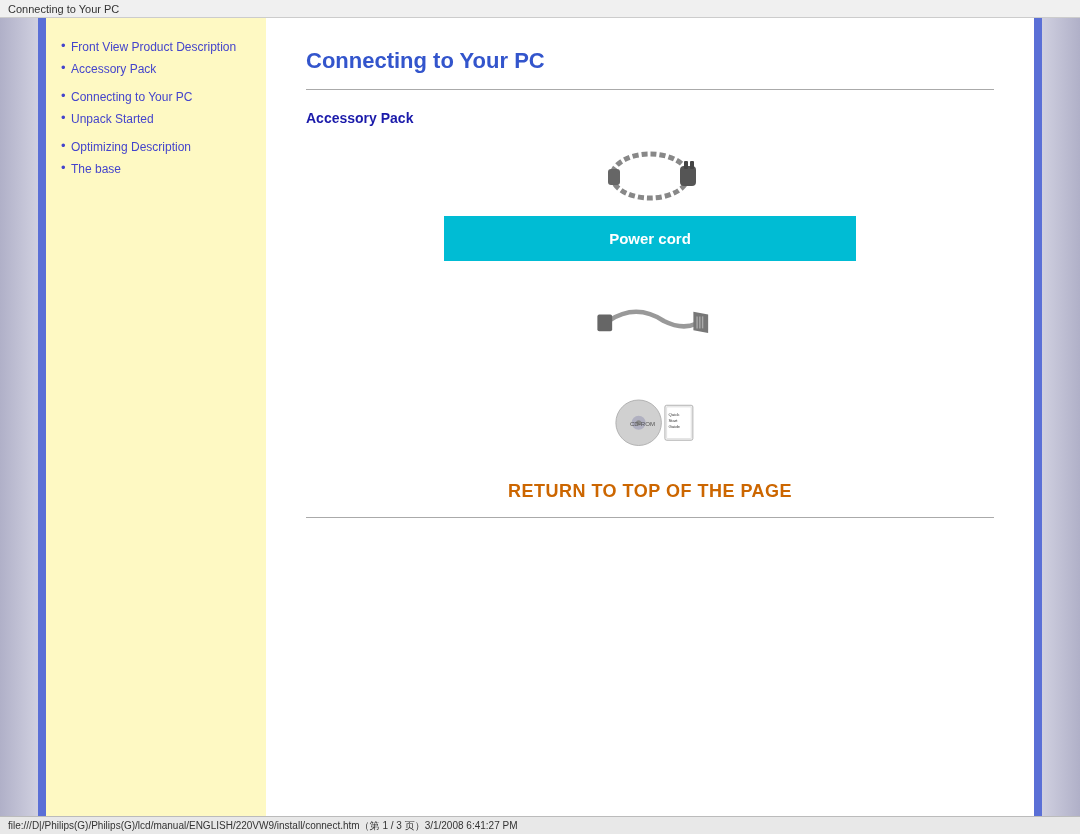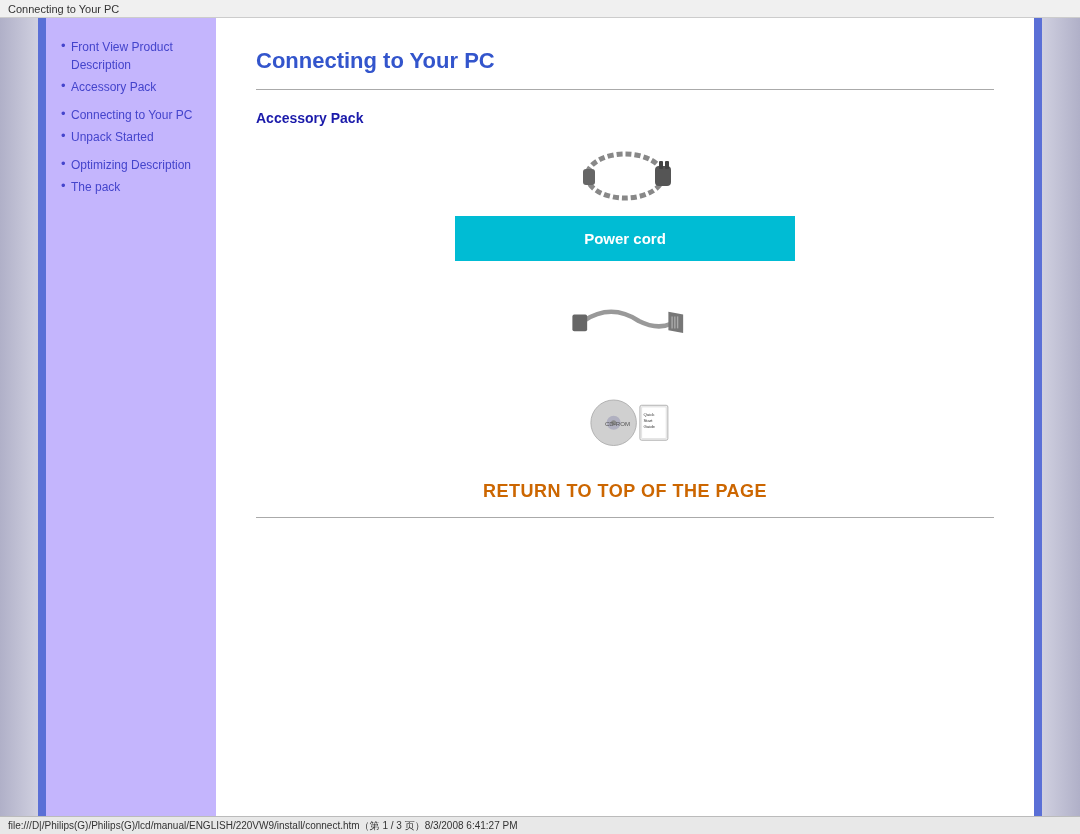--- a/index.html
+++ b/index.html
@@ -32,22 +32,22 @@
       width: 38px;
       background: linear-gradient(to right, #b0b0c8, #d0d0e0);
       flex-shrink: 0;
     }
     .left-blue-bar {
       width: 8px;
       background: #5a6fd6;
       flex-shrink: 0;
     }
     .sidebar {
-      width: 170px;
-      background: #c4b5fd;
+      width: 220px;
+      background: #fef9c3;
       padding: 20px 10px 10px 15px;
       flex-shrink: 0;
     }
     .sidebar ul {
       list-style: none;
       padding: 0;
     }
     .sidebar ul li {
       margin-bottom: 4px;
       padding-left: 10px;
@@ -104,21 +104,21 @@
     }
     .accessory-image {
       width: 140px;
       height: 80px;
       display: flex;
       align-items: center;
       justify-content: center;
       margin-bottom: 0;
     }
     .accessory-label {
-      width: 340px;
+      width: 412px;
       background: #00bcd4;
       color: white;
       font-weight: bold;
       font-size: 15px;
       text-align: center;
       padding: 14px 0;
       border-radius: 0;
     }
     .return-link {
       text-align: center;
@@ -180,21 +180,21 @@
         <ul class="sidebar-group">
           <li><a href="#">Front View Product Description</a></li>
           <li><a href="#">Accessory Pack</a></li>
         </ul>
         <ul class="sidebar-group">
           <li><a href="#">Connecting to Your PC</a></li>
           <li><a href="#">Unpack Started</a></li>
         </ul>
         <ul class="sidebar-group">
           <li><a href="#">Optimizing Description</a></li>
-          <li><a href="#">The pack</a></li>
+          <li><a href="#">The base</a></li>
         </ul>
       </div>
   </div>
 
   <div class="main-content">
     <div class="page-title">Connecting to Your PC</div>
     <hr class="divider">
     <div class="section-heading">Accessory Pack</div>
 
     <div class="accessory-item">
@@ -250,14 +250,14 @@
     </div>
 
     <hr class="bottom-divider">
   </div>
 
   <div class="right-blue-bar"></div>
   <div class="right-accent"></div>
 </div>
 
 <div class="statusbar">
-  <span>file:///D|/Philips(G)/Philips(G)/lcd/manual/ENGLISH/220VW9/install/connect.htm（第 1 / 3 页）8/3/2008 6:41:27 PM</span>
+  <span>file:///D|/Philips(G)/Philips(G)/lcd/manual/ENGLISH/220VW9/install/connect.htm（第 1 / 3 页）3/1/2008 6:41:27 PM</span>
 </div>
 
 </body></html>

